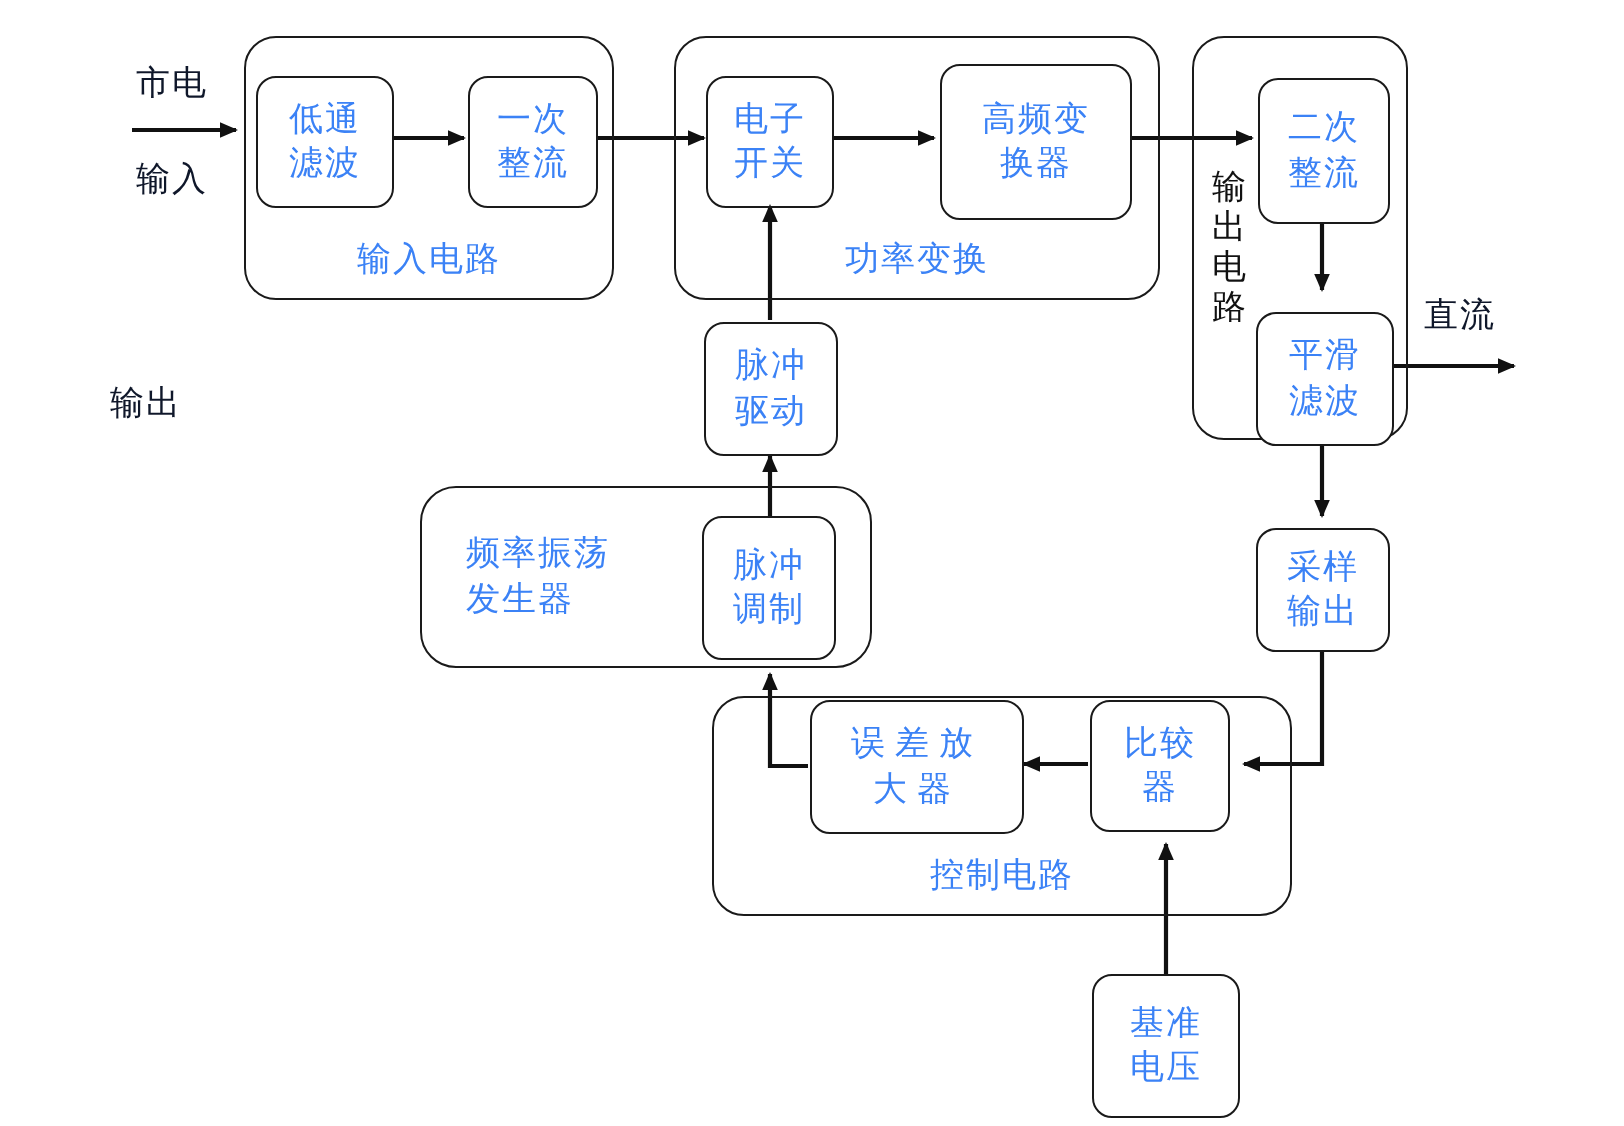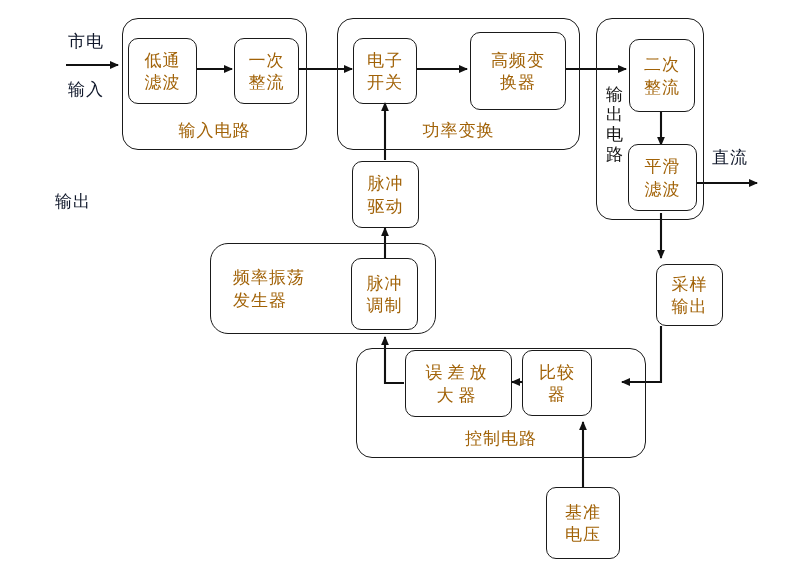--- a/index.html
+++ b/index.html
@@ -26,21 +26,21 @@
     border:1.6px solid #1a1a1a;
     border-radius:10px;
     background:transparent;
     display:flex;
     flex-direction:column;
     align-items:center;
     justify-content:center;
     line-height:1.30;
     font-size:17px;
     letter-spacing:1px;
-    color:#a16207;
+    color:#3b82f6;
     z-index:3;
   }
   .node.group{
     border-radius:16px;
     justify-content:flex-end;
     z-index:1;
     background:transparent;
   }
   .node.group > .glabel{
     margin-bottom:8px;
@@ -165,46 +165,46 @@
   <div class="node" style="left:470px; top:32px; width:96px; height:78px;">
     <span class="ln">高频变</span>
     <span class="ln">换器</span>
   </div>
 
   <div class="node" style="left:629px; top:39px; width:66px; height:73px;">
     <span class="ln">二次</span>
     <span class="ln">整流</span>
   </div>
 
-  <div class="node" style="left:628px; top:144px; width:69px; height:67px; background:#ffffff;">
+  <div class="node" style="left:628px; top:156px; width:69px; height:67px; background:#ffffff;">
     <span class="ln">平滑</span>
     <span class="ln">滤波</span>
   </div>
 
   <div class="node" style="left:352px; top:161px; width:67px; height:67px;">
     <span class="ln">脉冲</span>
     <span class="ln">驱动</span>
   </div>
 
   <div class="node" style="left:351px; top:258px; width:67px; height:72px; background:#ffffff; z-index:3;">
     <span class="ln">脉冲</span>
     <span class="ln">调制</span>
   </div>
 
-  <div class="node" style="left:628px; top:264px; width:67px; height:62px; background:#ffffff;margin-left:28px;">
+  <div class="node" style="left:628px; top:264px; width:67px; height:62px; background:#ffffff;">
     <span class="ln">采样</span>
     <span class="ln">输出</span>
   </div>
 
   <div class="node spaced" style="left:405px; top:350px; width:107px; height:67px; background:#ffffff;">
     <span class="ln">误差放</span>
     <span class="ln">大器</span>
   </div>
 
-  <div class="node" style="left:522px; top:350px; width:70px; height:66px; background:#ffffff;">
+  <div class="node" style="left:545px; top:350px; width:70px; height:66px; background:#ffffff;">
     <span class="ln">比较</span>
     <span class="ln">器</span>
   </div>
 
   <div class="node" style="left:546px; top:487px; width:74px; height:72px;">
     <span class="ln">基准</span>
     <span class="ln">电压</span>
   </div>
 
   <span class="freelabel" style="left:68px; top:30px;">市电</span>

